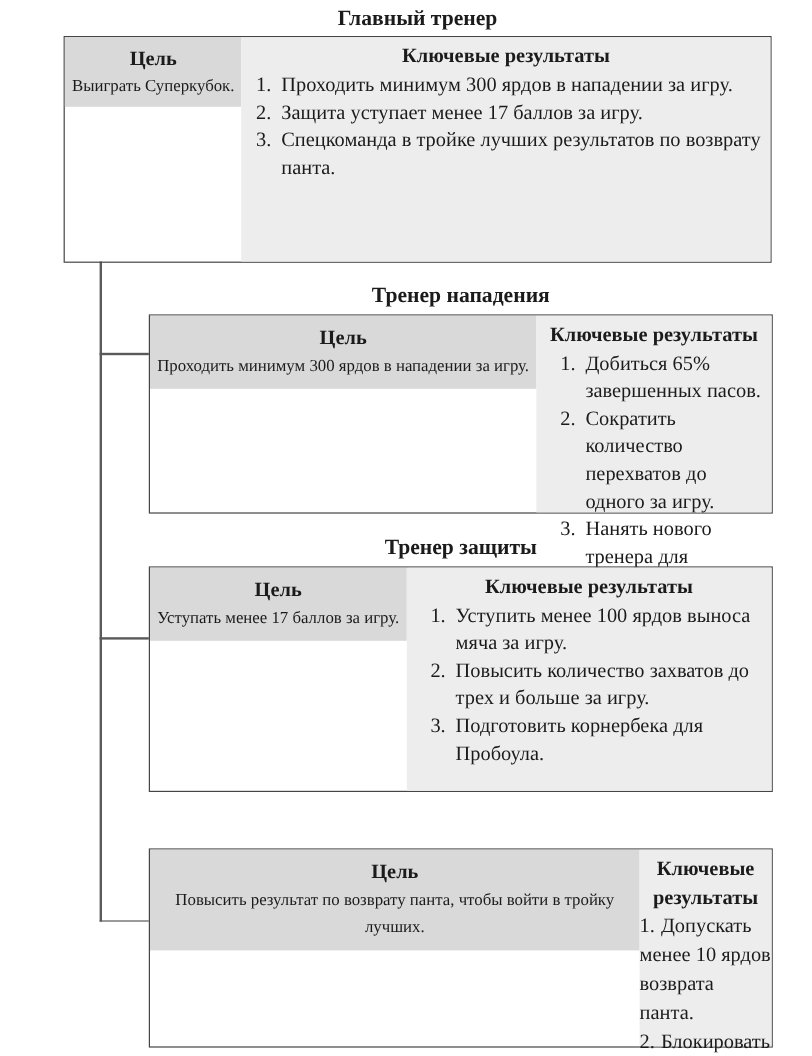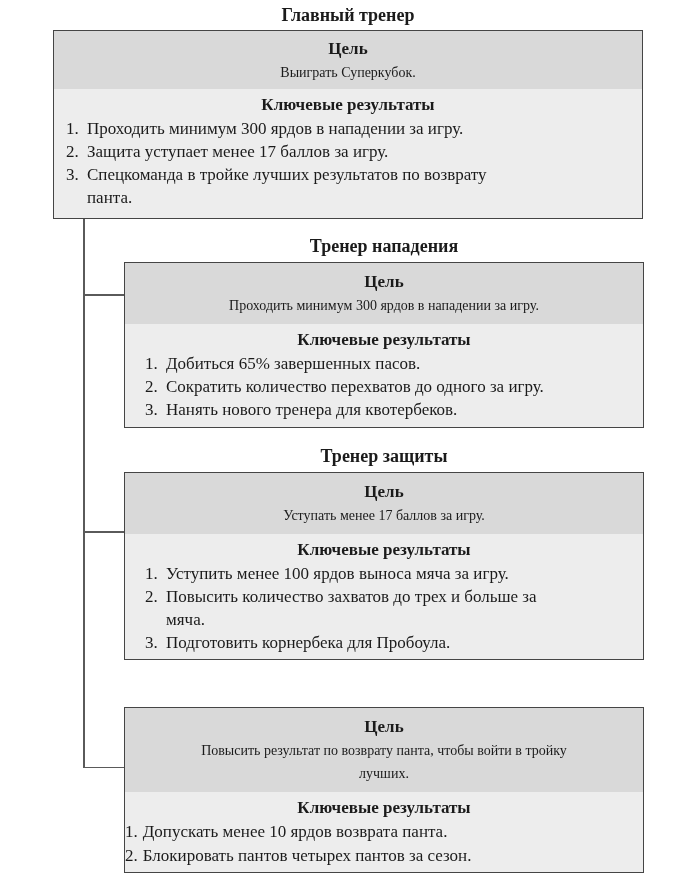--- a/index.html
+++ b/index.html
@@ -18,21 +18,21 @@
     margin-left:11px;
   }
   .role-title{
     position:absolute;text-align:center;font-weight:bold;font-size:18px;line-height:24px;
   }
   .t0{left:42px;top:3px;width:590px;}
   .t1{left:113px;top:234px;width:520px;}
   .t2{left:113px;top:444px;width:520px;}
   .t3{left:113px;top:679px;width:520px;}
   .card{
-    position:absolute;display:flex;flex-direction:column;box-sizing:border-box;
+    position:absolute;display:flex;flex-direction:row;box-sizing:border-box;
     border:1.5px solid var(--card-border);
   }
   .c0{left:42px;top:30px;width:590px;height:189px;}
   .c1{left:113px;top:262px;width:520px;height:166px;}
   .c2{left:113px;top:472px;width:520px;height:188px;}
   .c3{left:113px;top:707px;width:520px;height:166px;}
   .card-head{
     background:var(--card-header-bg);text-align:center;
     display:flex;flex-direction:column;justify-content:center;
     box-sizing:border-box;padding:2px 6px;flex-shrink:0;
@@ -134,21 +134,21 @@
     </div>
     <div class="card-body">
       <div class="sec-label">Ключевые результаты</div>
       <div class="kr-list">
         <div class="kr-row">
           <span class="kr-n">1.</span>
           <span class="kr-t">Уступить менее 100 ярдов выноса мяча за игру.</span>
         </div>
         <div class="kr-row">
           <span class="kr-n">2.</span>
-          <span class="kr-t">Повысить количество захватов до трех и больше за мяча.</span>
+          <span class="kr-t">Повысить количество захватов до трех и больше за игру.</span>
         </div>
         <div class="kr-row">
           <span class="kr-n">3.</span>
           <span class="kr-t">Подготовить корнербека для Пробоула.</span>
         </div>
       </div>
     </div>
   </div>
 
   <div class="card c3">

